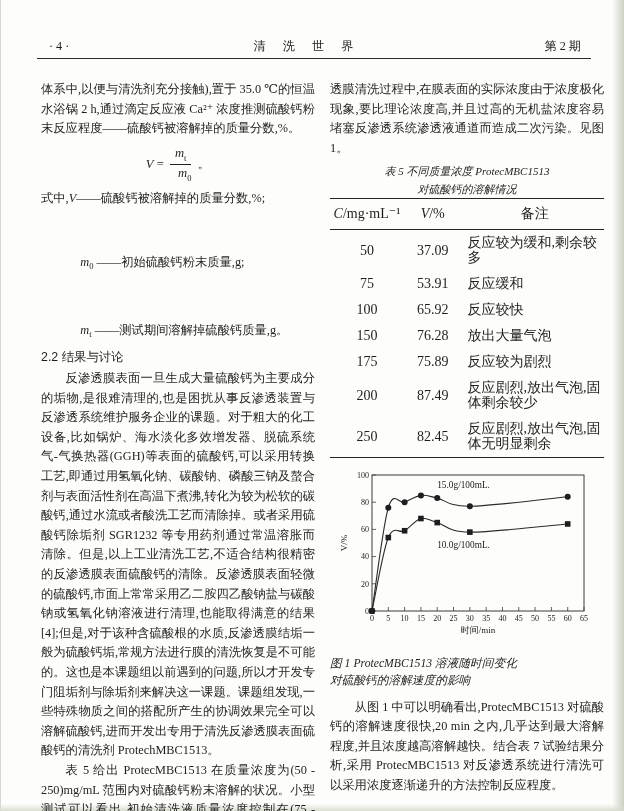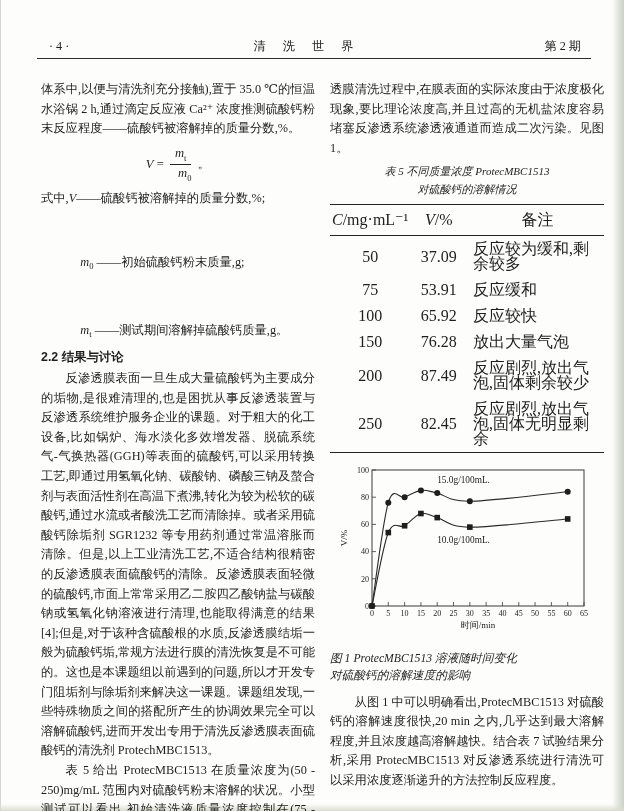--- a/index.html
+++ b/index.html
@@ -46,30 +46,30 @@
     text-align:center;text-indent:0;margin:7px 0 6px 0;font-size:12.6px;
   }
   .frac{
     display:inline-block;vertical-align:middle;text-align:right;
     margin:0 3px;line-height:1.15;
   }
   .frac .num{display:block;border-bottom:1px solid #222;padding:0 5px 1px 5px;}
   .frac .den{display:block;padding-top:1px;}
   .sec-heading{
     margin:2px 0 2px 0;font-family:"Liberation Sans","DejaVu Sans",sans-serif;
-    font-weight:bold;font-size:12.4px;line-height:20px;
+    font-weight:normal;font-size:12.4px;line-height:20px;
   }
   .kai{font-style:italic;}
   .tbl-caption{
     margin-top:5px;text-align:center;font-size:11px;line-height:17.5px;
   }
   table.data-table{
-    width:100%;border-collapse:collapse;margin-top:6px;
+    width:100%;border-collapse:collapse;
     border-top:1.6px solid #242424;border-bottom:1.6px solid #242424;
-    font-size:16px;
+    font-size:14px;
   }
   table.data-table th{
     font-weight:normal;border-bottom:1px solid #242424;
     padding:5px 2px;text-align:center;
   }
   table.data-table td{
     padding:5.5px 2px;line-height:15px;text-align:center;vertical-align:middle;
   }
   table.data-table th:nth-child(1),table.data-table td:nth-child(1){width:27%;}
   table.data-table th:nth-child(2),table.data-table td:nth-child(2){width:21%;}
@@ -151,20 +151,25 @@
             </tr>
             <tr>
               <td>100</td>
               <td>65.92</td>
               <td>反应较快</td>
             </tr>
             <tr>
               <td>150</td>
               <td>76.28</td>
               <td>放出大量气泡</td>
+            </tr>
+            <tr>
+              <td>175</td>
+              <td>75.89</td>
+              <td>反应较为剧烈</td>
             </tr>
             <tr>
               <td>200</td>
               <td>87.49</td>
               <td>反应剧烈,放出气泡,固体剩余较少</td>
             </tr>
             <tr>
               <td>250</td>
               <td>82.45</td>
               <td>反应剧烈,放出气泡,固体无明显剩余</td>

